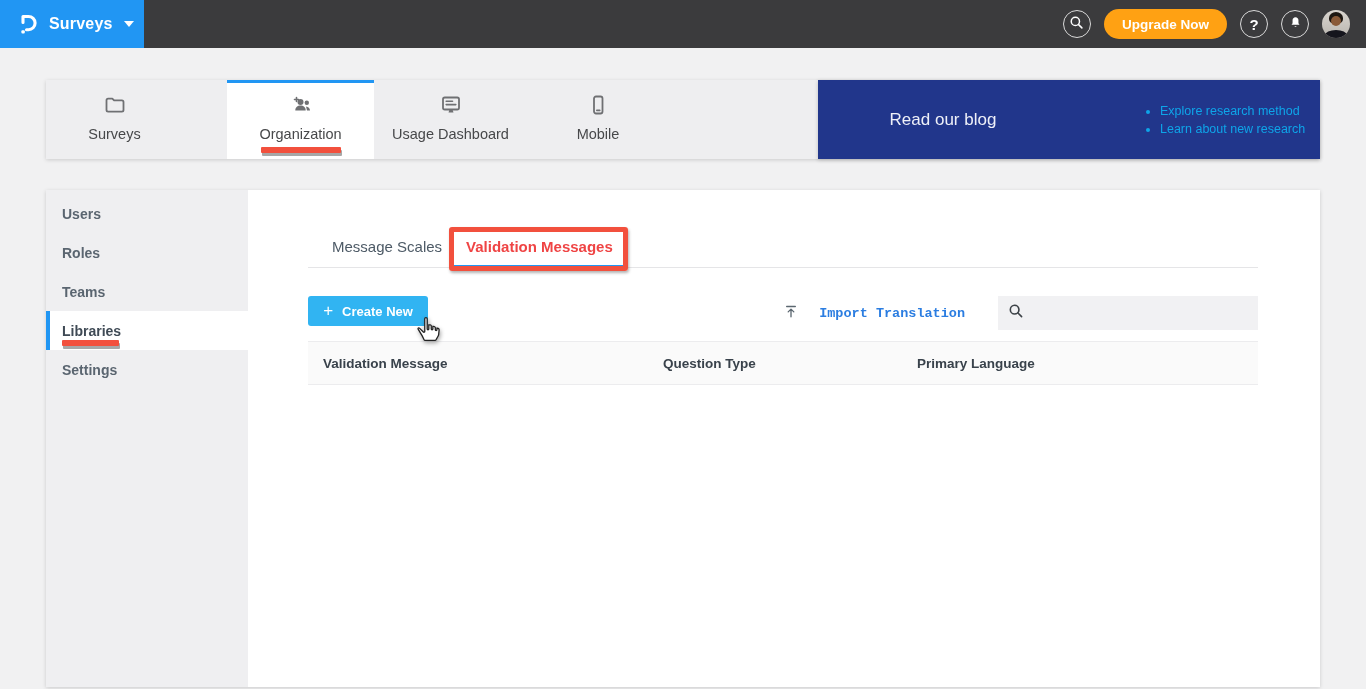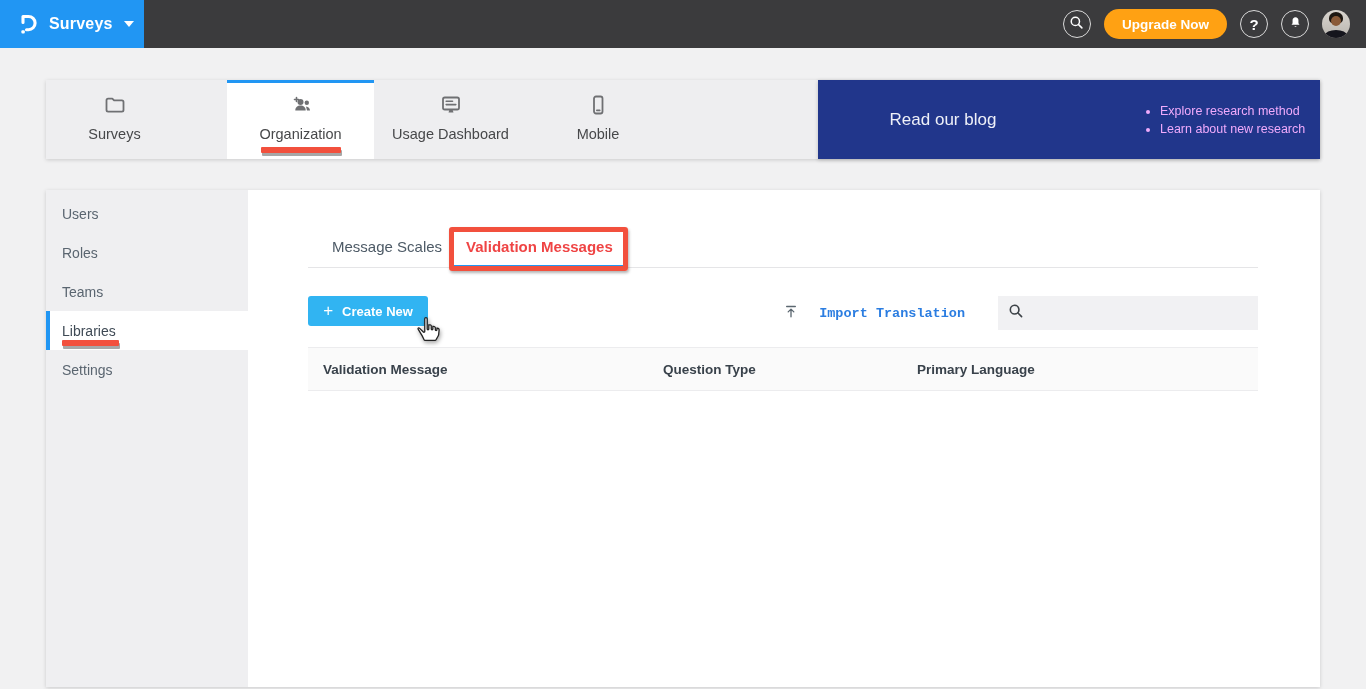--- a/index.html
+++ b/index.html
@@ -31,26 +31,26 @@
   .nav-tab.t1 { width:147px; }
   .nav-tab.t2 { width:153px; }
   .nav-tab.t3 { width:142px; }
   .nav-tab.active { background:#fff; border-top:3px solid #2196f3;margin-left:44px; }
   .ann-underline { position:absolute; background:#f2503d; box-shadow:1px 3px 0 rgba(80,80,80,.5); border-radius:1px; }
   .nav-tab .ann-underline { left:50%; transform:translateX(-50%); width:80px; height:6px; top:64px; }
 
   .blog-panel { position:absolute; right:0; top:0; width:502px; height:79px; background:#21368b; display:flex; align-items:center; box-shadow:0 1px 4px rgba(0,0,0,.2); cursor:pointer; }
   .blog-title-wrap { width:250px; text-align:center; }
   .blog-title { color:#eef0f8; font-size:17px; }
-  .blog-bullets { margin-left:92px; list-style:disc; color:#f0abfc; }
+  .blog-bullets { margin-left:92px; list-style:disc; color:#0ea5e9; }
   .blog-bullets li { font-size:12.5px; margin:4px 0; }
 
   
   .main-card { position:absolute; top:190px; left:46px; width:1274px; bottom:2px; background:#fff; box-shadow:0 1px 4px rgba(0,0,0,.16); display:flex; z-index:10; }
-  .sidebar { width:202px; background:#efeff1; padding-top:4px; flex:0 0 auto; }
+  .sidebar { width:202px; background:#efeff1; padding-top:4px; flex:0 0 auto;font-weight:bold; }
   .side-item { position:relative; height:39px; display:flex; align-items:center; padding-left:16px; font-size:14px; color:#5a6570; cursor:pointer; }
   .side-item.active { background:#fff; border-left:4px solid #2196f3; padding-left:12px; color:#3f4a55; }
   .side-item .ann-underline { left:16px; top:29px; width:57px; height:6px; }
   .side-item.active .ann-underline { left:12px; }
 
   .content { position:relative; flex:1; padding:0 62px 0 60px; }
   .content-tabs { margin-top:42px; padding-left:12px; border-bottom:1px solid #e5e5e7; display:flex; }
   .ctab { position:relative; padding:0 12px; height:35px; line-height:30px; font-size:15px; color:#4d5a66; cursor:pointer; }
   .ctab.active { color:#ef4444; font-weight:600; }
   .ctab.active .tab-underline { position:absolute; left:0; right:0; bottom:-1px; height:3.5px; background:#2196f3; }
@@ -58,21 +58,21 @@
 
   .toolbar { margin-top:28px; display:flex; align-items:flex-start; height:34px; }
   .create-btn { height:30px; width:120px; border:none; border-radius:3px; background:#31b4f2; color:#fff; font-size:13px; font-weight:700; font-family:"Liberation Sans",sans-serif; display:flex; align-items:center; justify-content:center; gap:9px; cursor:pointer; }
   .create-btn .plus { font-size:17px; font-weight:400; line-height:1; margin-top:-1px; }
   .toolbar .spacer { flex:1; }
   .import-link { display:flex; align-items:center; gap:20px; height:34px; margin-right:33px; cursor:pointer; background:none; border:none; font-family:Liberation Mono, monospace; }
   .import-link .txt { color:#2b7de1; font-size:13.5px; font-weight:600; }
   .search-box { width:260px; height:34px; background:#f1f1f3; display:flex; align-items:center; padding:0 10px; gap:8px; }
   .search-box input { flex:1; border:none; outline:none; background:transparent; font-size:14px; color:#333; font-family:"Liberation Sans",sans-serif; }
 
-  .table-header { margin-top:17px; height:44px; background:#fafafa; border-top:1px solid #ececee; border-bottom:1px solid #ececee; display:grid; grid-template-columns:340px 254px 1fr; align-items:center; }
+  .table-header { margin-top:11px; height:44px; background:#fafafa; border-top:1px solid #ececee; border-bottom:1px solid #ececee; display:grid; grid-template-columns:340px 254px 1fr; align-items:center; }
   .table-header .th { padding-left:15px; font-size:13.5px; font-weight:700; color:#39424b; }
 
   .cursor-hand { position:absolute; left:167px; top:126px; filter:drop-shadow(1px 2px 2px rgba(0,0,0,.35)); pointer-events:none; z-index:40; }
 </style>
 </head>
 <body>
 
 <header class="topbar">
   <div class="app-switch">
     <span class="logo">

